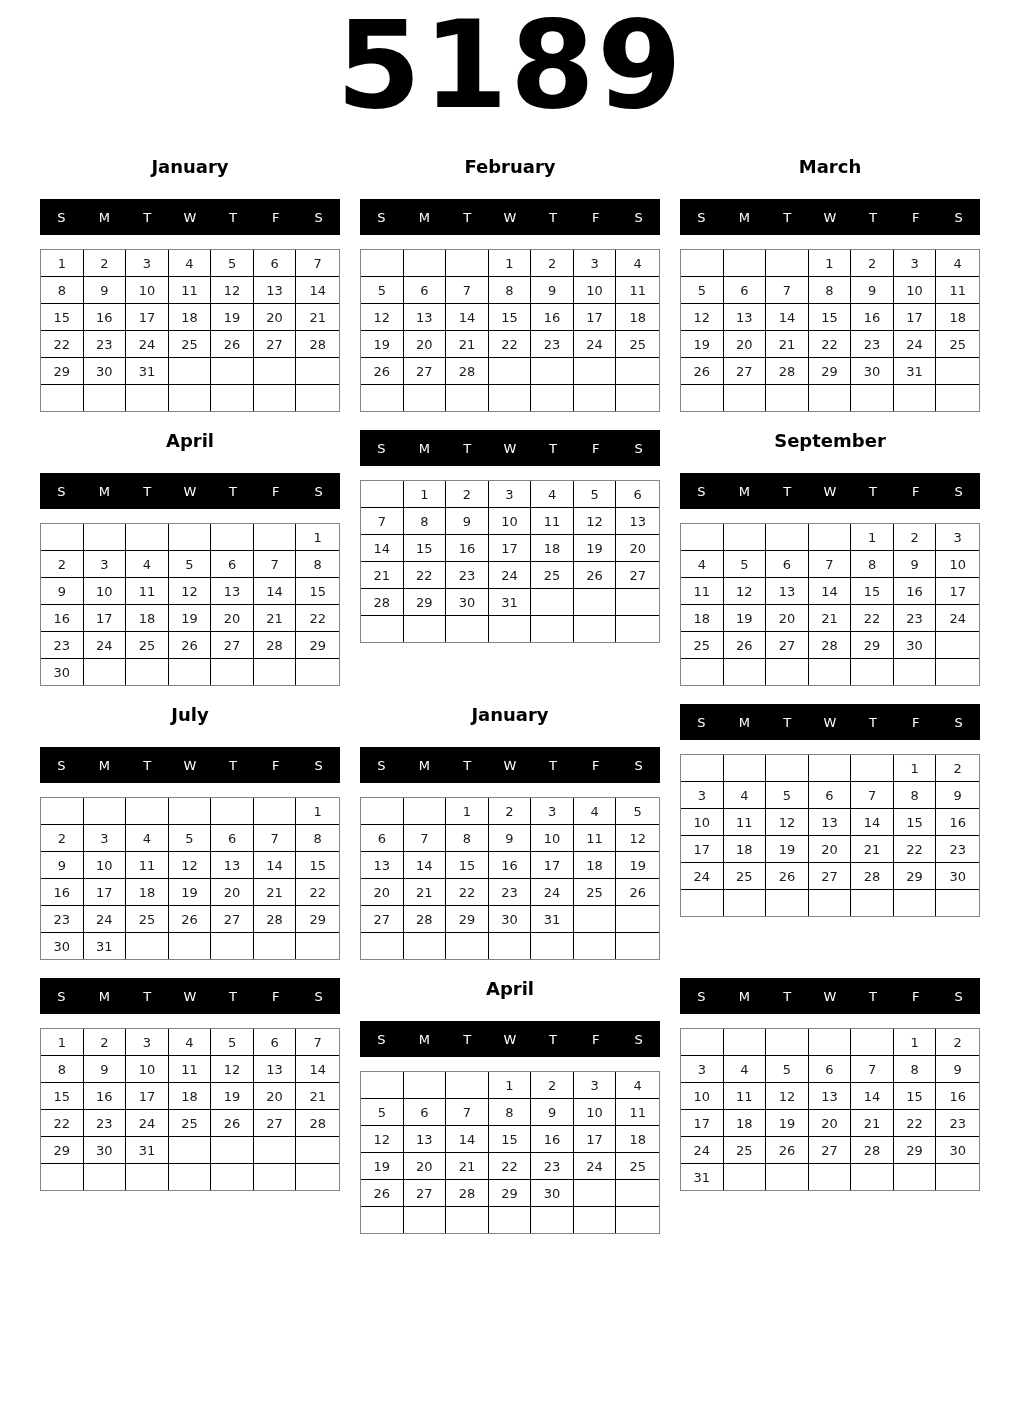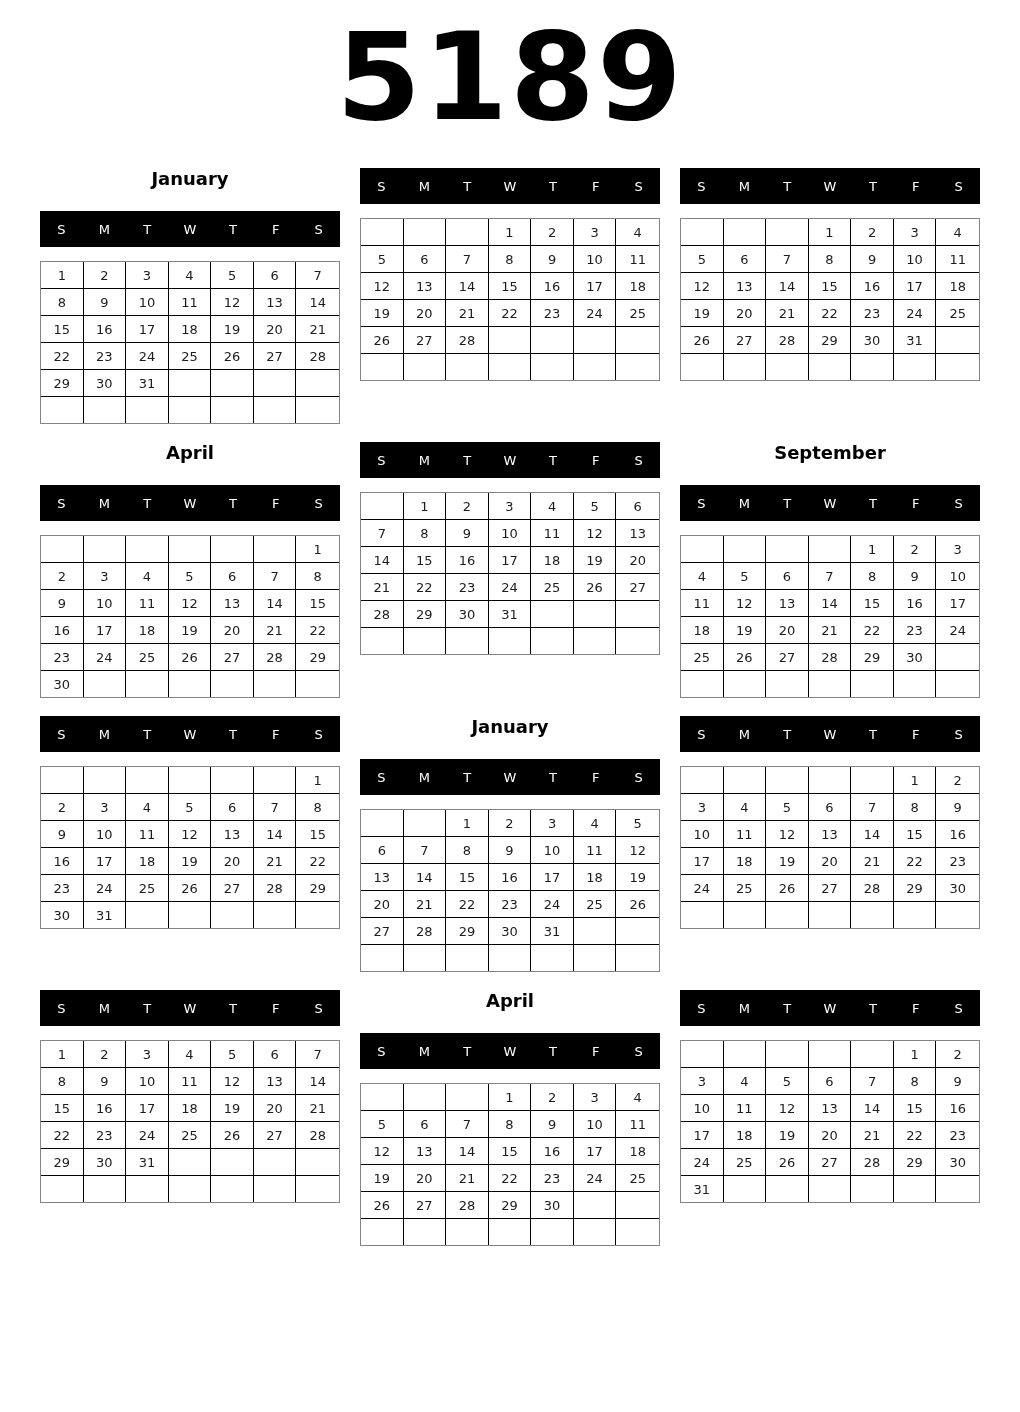--- a/index.html
+++ b/index.html
@@ -6,21 +6,21 @@
     margin: 0;
     padding: 0;
     background: #ffffff;
     width: 1020px;
     height: 1412px;
     font-family: "DejaVu Sans", sans-serif;
     overflow: hidden;
   }
   .year-title {
     margin: 0;
-    padding-top: 16px;
+    padding-top: 4px;
     text-align: center;
     font-size: 122px;
     line-height: 1.0;
     font-weight: bold;
     color: #000000;
     letter-spacing: 2px;
   }
   .months-grid {
     margin: 30px auto 1px;
     width: 940px;
@@ -140,89 +140,91 @@
               <td></td>
               <td></td>
               <td></td>
               <td></td>
               <td></td>
             </tr>
           </tbody>
         </table>
       </section>
       <section class="month">
-        <div class="weekday-header">
-          <span>S</span>
-          <span>M</span>
-          <span>T</span>
-          <span>W</span>
-          <span>T</span>
-          <span>F</span>
-          <span>S</span>
-        </div>
-        <table class="day-grid">
-          <tbody>
-            <tr>
-              <td></td>
-              <td></td>
-              <td></td>
-              <td>1</td>
-              <td>2</td>
-              <td>3</td>
-              <td>4</td>
-            </tr>
-            <tr>
-              <td>5</td>
-              <td>6</td>
-              <td>7</td>
-              <td>8</td>
-              <td>9</td>
-              <td>10</td>
-              <td>11</td>
-            </tr>
-            <tr>
-              <td>12</td>
-              <td>13</td>
-              <td>14</td>
-              <td>15</td>
-              <td>16</td>
-              <td>17</td>
-              <td>18</td>
-            </tr>
-            <tr>
-              <td>19</td>
-              <td>20</td>
-              <td>21</td>
-              <td>22</td>
-              <td>23</td>
-              <td>24</td>
-              <td>25</td>
-            </tr>
-            <tr>
-              <td>26</td>
-              <td>27</td>
-              <td>28</td>
-              <td></td>
-              <td></td>
-              <td></td>
-              <td></td>
-            </tr>
-            <tr>
-              <td></td>
-              <td></td>
-              <td></td>
-              <td></td>
-              <td></td>
-              <td></td>
-              <td></td>
-            </tr>
-          </tbody>
-        </table>
-      </section>
-      <section class="month">
+        <h2 class="month-name">February</h2>
+        <div class="weekday-header">
+          <span>S</span>
+          <span>M</span>
+          <span>T</span>
+          <span>W</span>
+          <span>T</span>
+          <span>F</span>
+          <span>S</span>
+        </div>
+        <table class="day-grid">
+          <tbody>
+            <tr>
+              <td></td>
+              <td></td>
+              <td></td>
+              <td>1</td>
+              <td>2</td>
+              <td>3</td>
+              <td>4</td>
+            </tr>
+            <tr>
+              <td>5</td>
+              <td>6</td>
+              <td>7</td>
+              <td>8</td>
+              <td>9</td>
+              <td>10</td>
+              <td>11</td>
+            </tr>
+            <tr>
+              <td>12</td>
+              <td>13</td>
+              <td>14</td>
+              <td>15</td>
+              <td>16</td>
+              <td>17</td>
+              <td>18</td>
+            </tr>
+            <tr>
+              <td>19</td>
+              <td>20</td>
+              <td>21</td>
+              <td>22</td>
+              <td>23</td>
+              <td>24</td>
+              <td>25</td>
+            </tr>
+            <tr>
+              <td>26</td>
+              <td>27</td>
+              <td>28</td>
+              <td></td>
+              <td></td>
+              <td></td>
+              <td></td>
+            </tr>
+            <tr>
+              <td></td>
+              <td></td>
+              <td></td>
+              <td></td>
+              <td></td>
+              <td></td>
+              <td></td>
+            </tr>
+          </tbody>
+        </table>
+      </section>
+      <section class="month">
+        <h2 class="month-name">March</h2>
         <div class="weekday-header">
           <span>S</span>
           <span>M</span>
           <span>T</span>
           <span>W</span>
           <span>T</span>
           <span>F</span>
           <span>S</span>
         </div>
         <table class="day-grid">
@@ -487,20 +489,21 @@
               <td></td>
               <td></td>
               <td></td>
               <td></td>
               <td></td>
             </tr>
           </tbody>
         </table>
       </section>
       <section class="month">
+        <h2 class="month-name">July</h2>
         <div class="weekday-header">
           <span>S</span>
           <span>M</span>
           <span>T</span>
           <span>W</span>
           <span>T</span>
           <span>F</span>
           <span>S</span>
         </div>
         <table class="day-grid">

